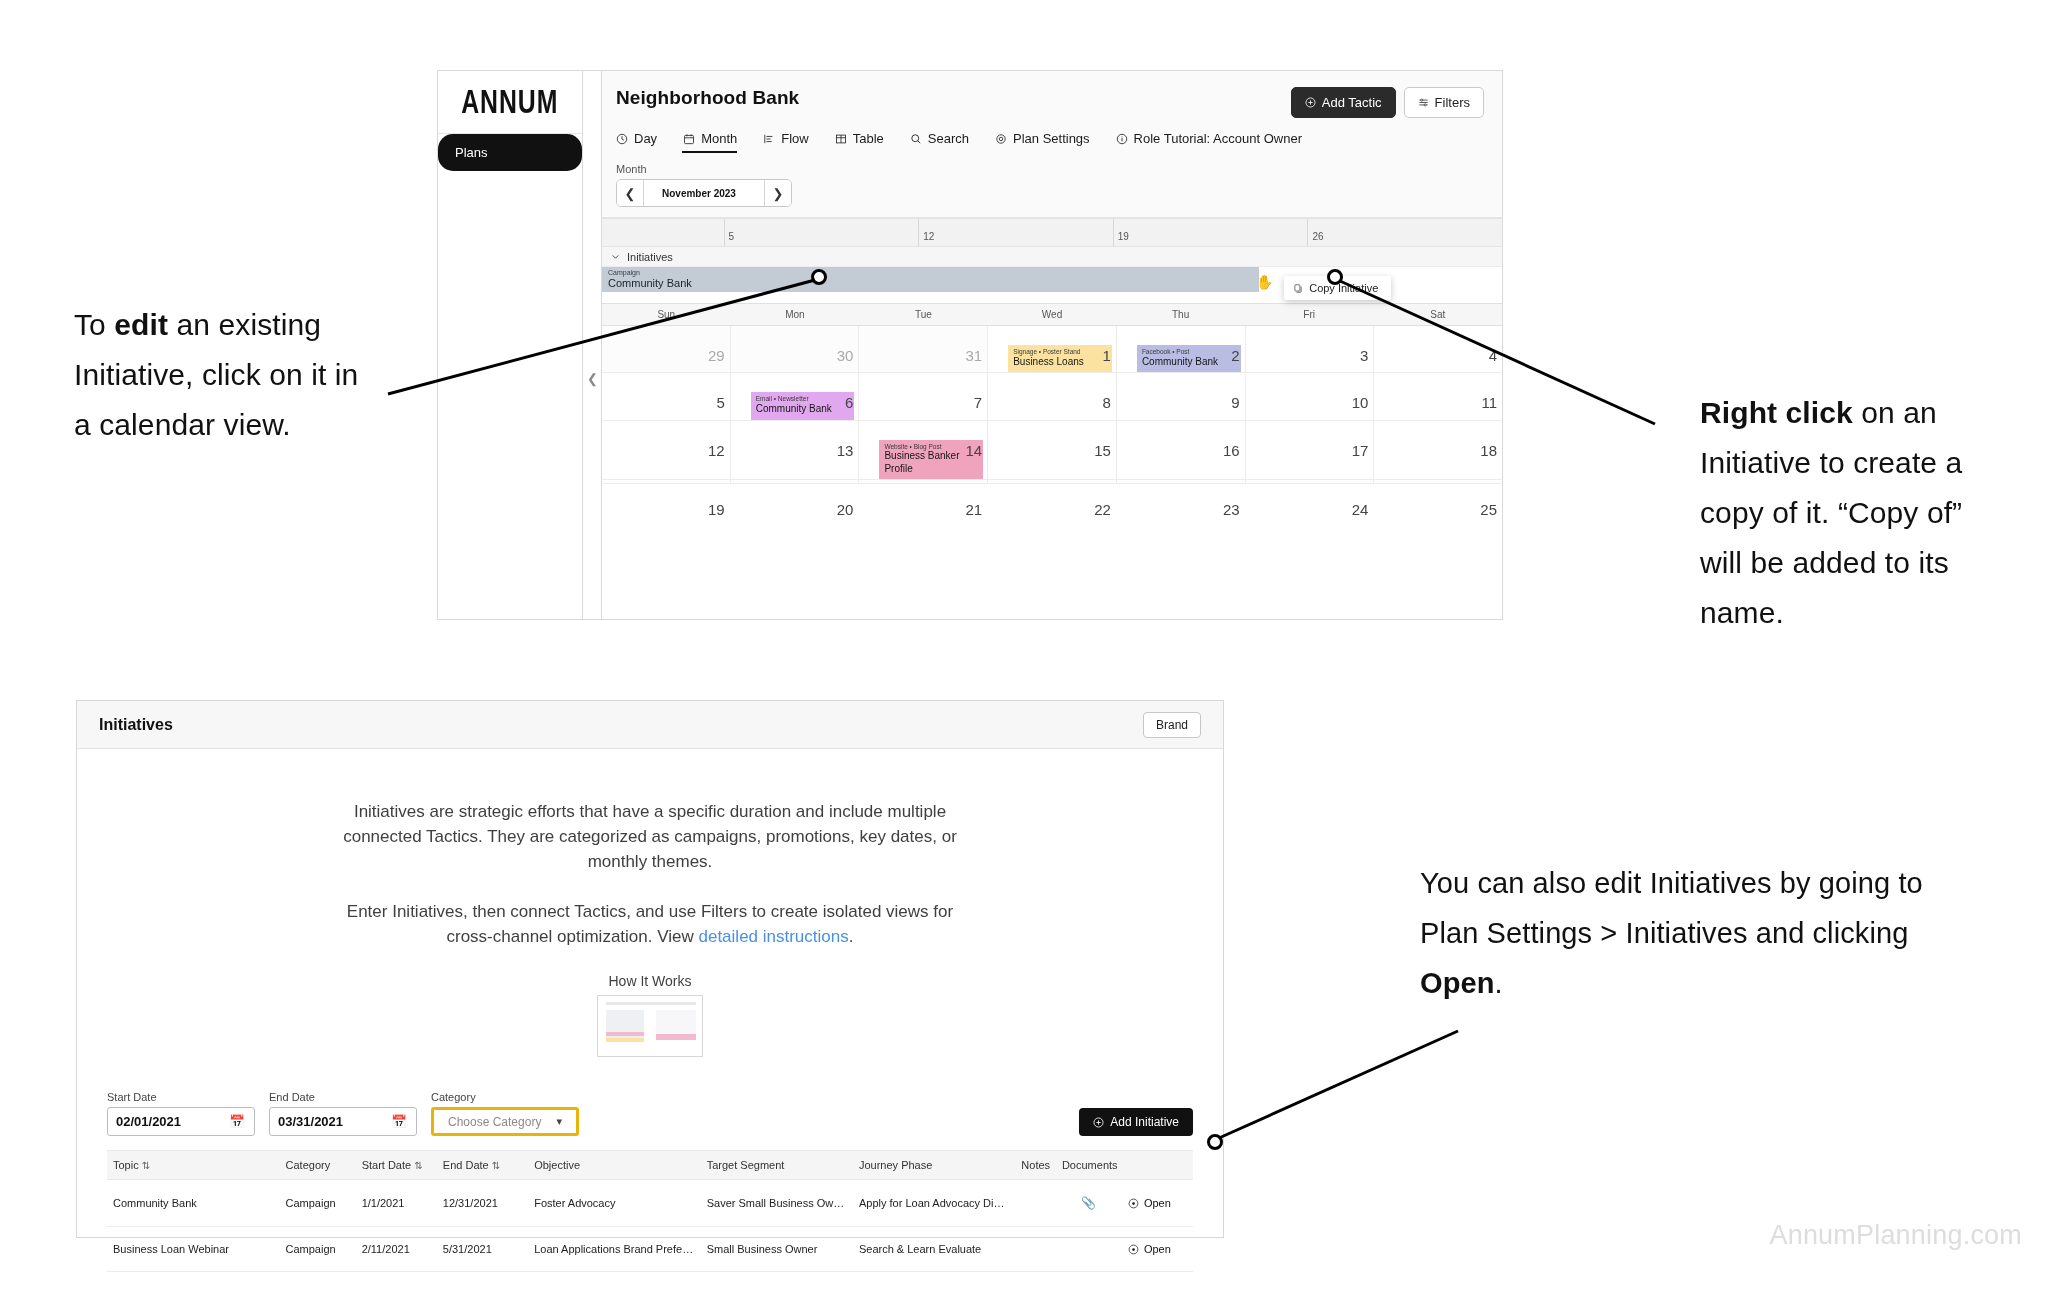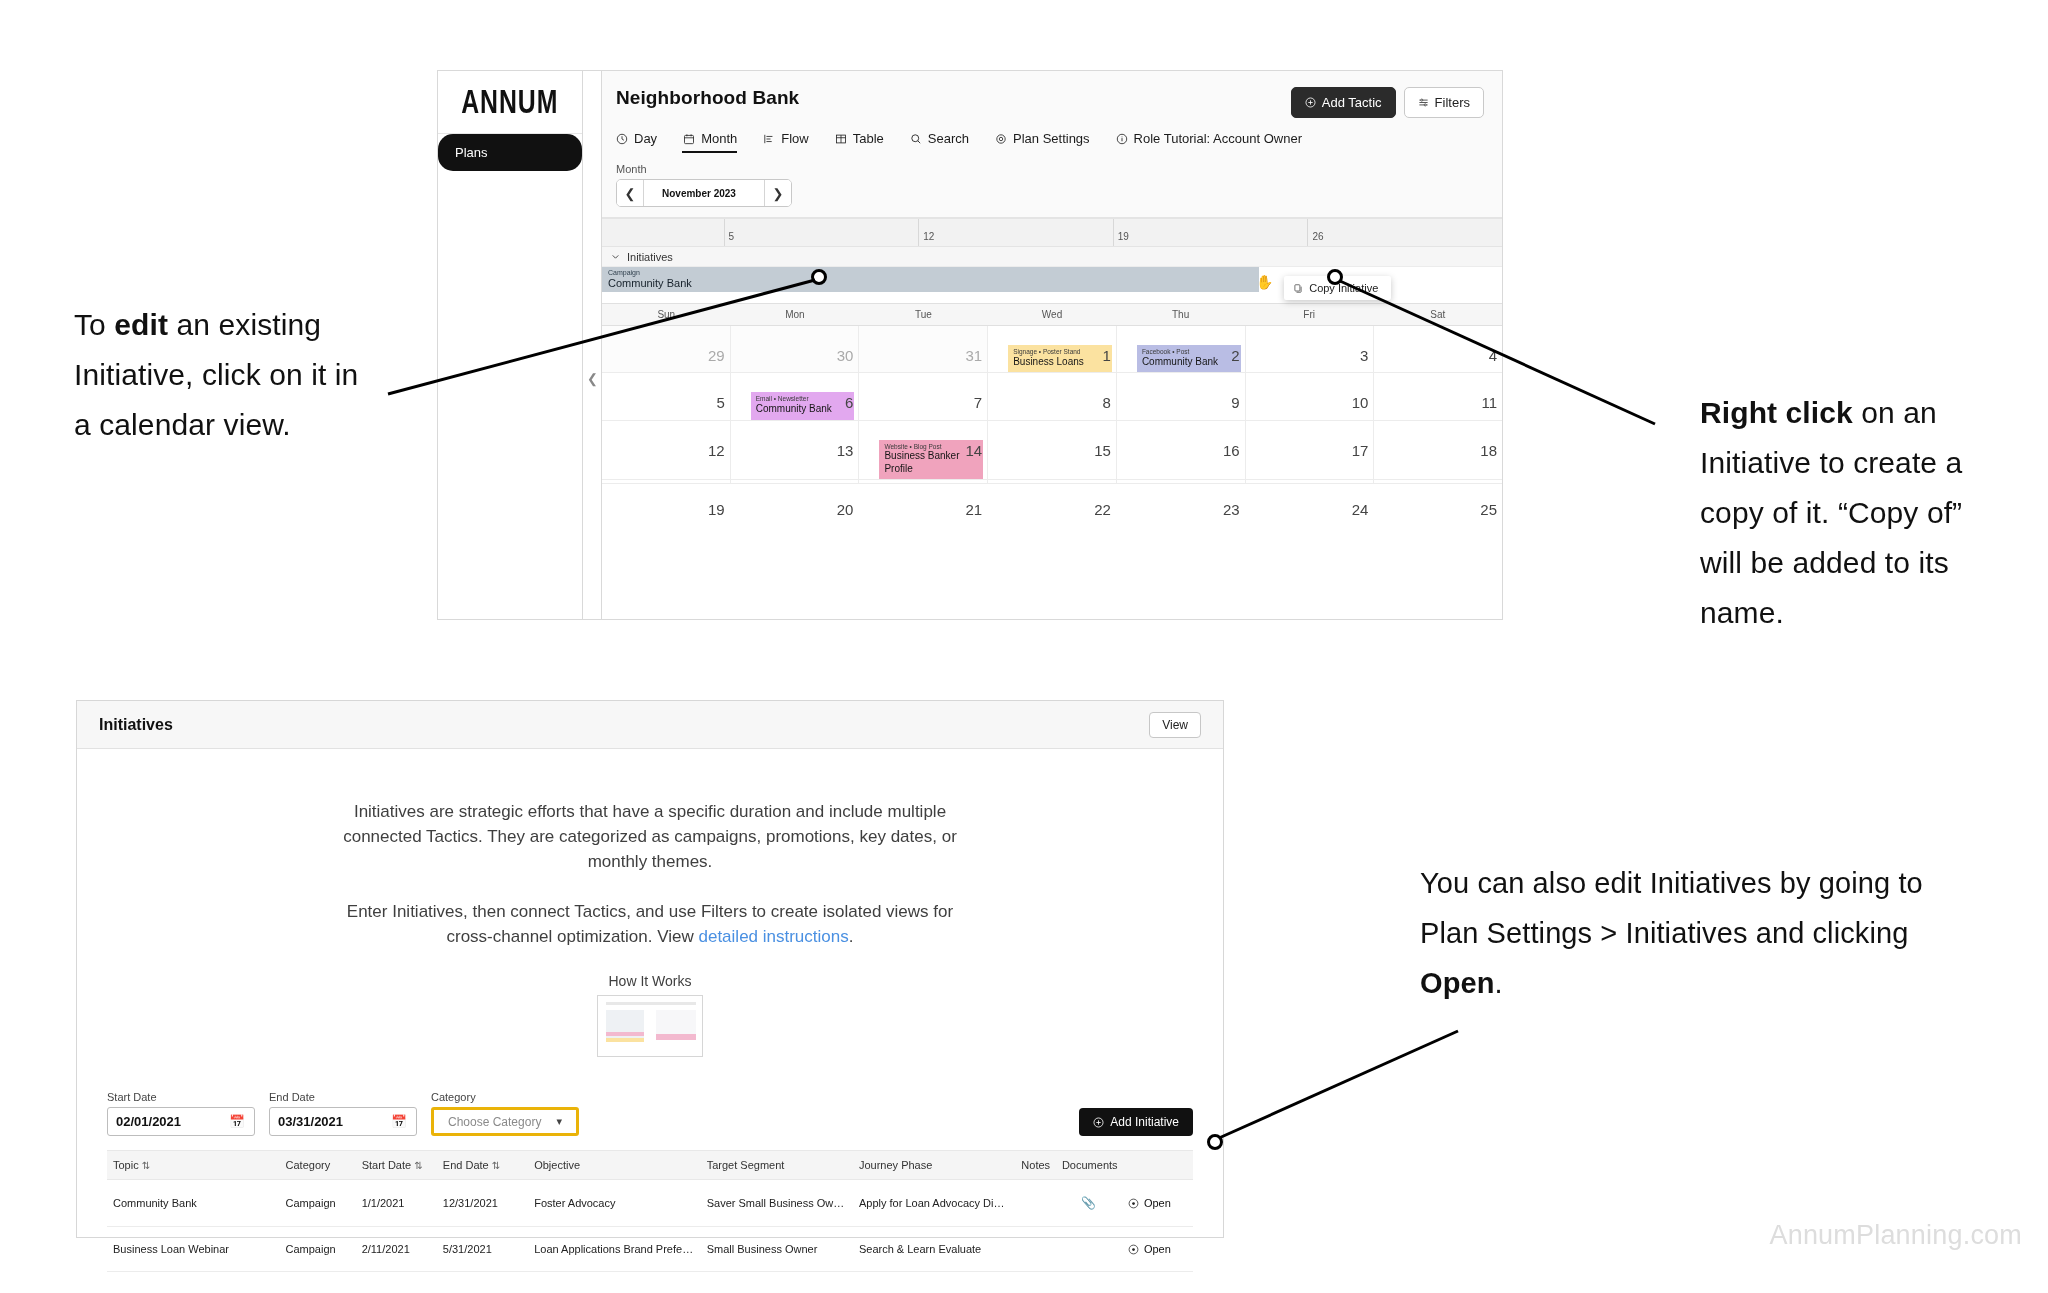--- a/index.html
+++ b/index.html
@@ -469,21 +469,21 @@
             </div>
           </div>
       </div>
 
     </div>
   </div>
 
   <div class="modal">
     <div class="modal-head">
       <div class="modal-title">Initiatives</div>
-      <div class="btn-close">View</div>
+      <div class="btn-close">Brand</div>
     </div>
     <div class="modal-body">
       <p class="intro">Initiatives are strategic efforts that have a specific duration and include multiple connected Tactics. They are categorized as campaigns, promotions, key dates, or monthly themes.</p>
       <p class="intro second">
         <span>Enter Initiatives, then connect Tactics, and use Filters to create isolated views for cross-channel optimization. View </span><a href="#">detailed instructions</a><span>.</span>
       </p>
       <div class="howitworks">
         <div class="hiw-label">How It Works</div>
         <div class="hiw-thumb">
           <div class="sheet" style="left:8px;top:14px;width:38px;height:30px;background:#eef1f4"></div>

